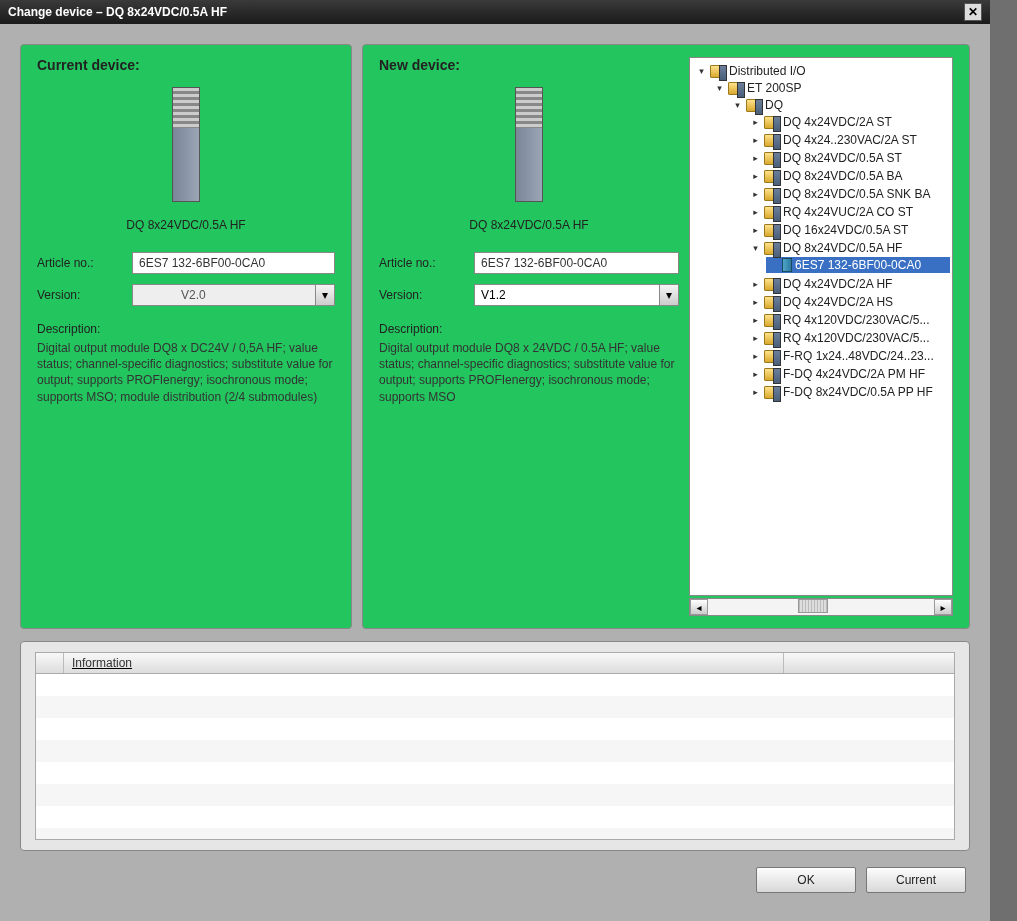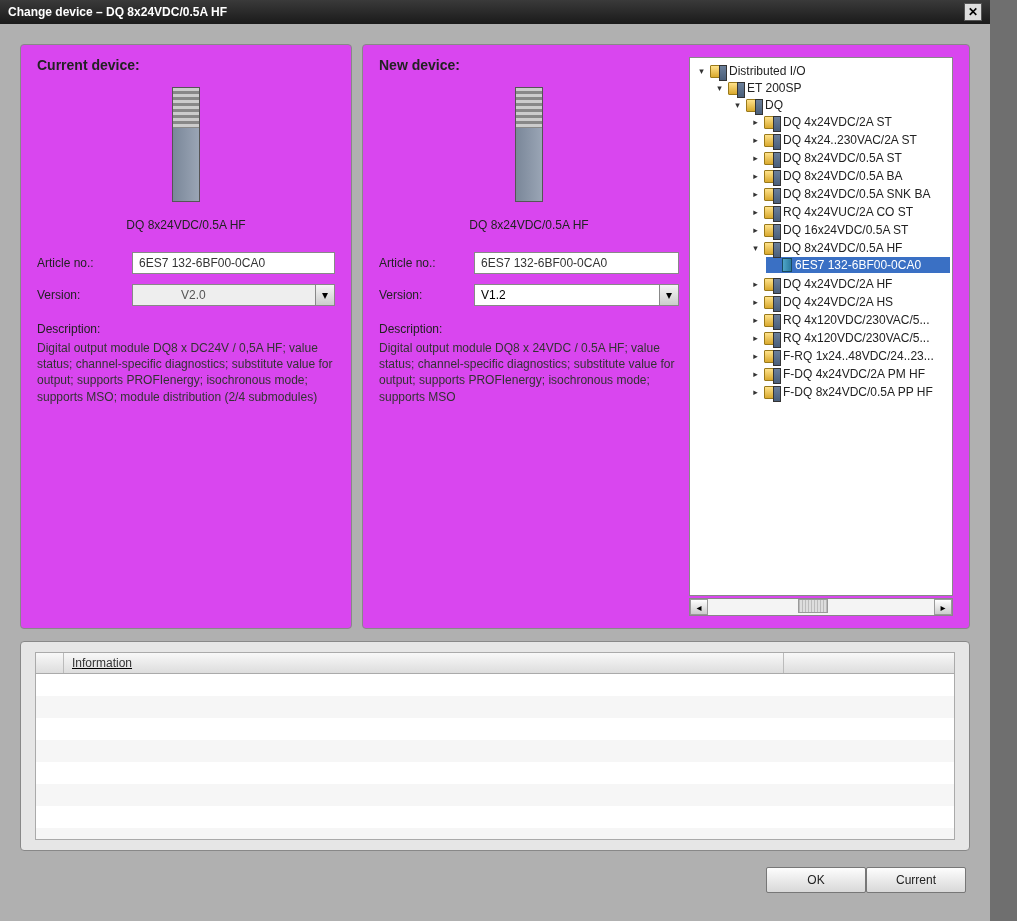--- a/index.html
+++ b/index.html
@@ -43,21 +43,21 @@
     display: flex;
     flex-direction: column;
     gap: 12px;
   }
   .top-row {
     display: flex;
     gap: 10px;
     height: 585px;
   }
   .panel {
-    background: #d946ef;
+    background: #22c55e;
     border: 1px solid #888;
     border-radius: 4px;
     padding: 12px 16px;
     display: flex;
     flex-direction: column;
   }
   .panel-current { width: 332px; }
   .panel-new { flex: 1; display: flex; flex-direction: row; gap: 10px; }
   .new-left { width: 300px; display:flex; flex-direction:column; }
   .new-right { flex:1; display:flex; flex-direction:column; }
@@ -199,20 +199,21 @@
   }
   .thead { display:flex; background:linear-gradient(to bottom,#f8f8f8,#ddd); border-bottom:1px solid #aaa;text-decoration:underline;}
   .th { padding:3px 8px; border-right:1px solid #bbb; font-size:12px; color:#333;}
   .th.icon-col{ width:28px; }
   .th.info-col{ flex:1; }
   .th.last{ width:170px; border-right:none;}
   .tbody { flex:1; background:repeating-linear-gradient(to bottom,#fff 0 22px,#f6f6f6 22px 44px);}
   .button-row {
     display:flex;
     justify-content:flex-end;
+    gap:10px;
     padding: 4px 4px 0 0;
   }
   .btn {
     width:100px; height:26px;
     background:linear-gradient(to bottom,#fdfdfd,#d8d8d8);
     border:1px solid #777;
     border-radius:2px;
     font-size:12px;
     color:#222;
     cursor:pointer;

